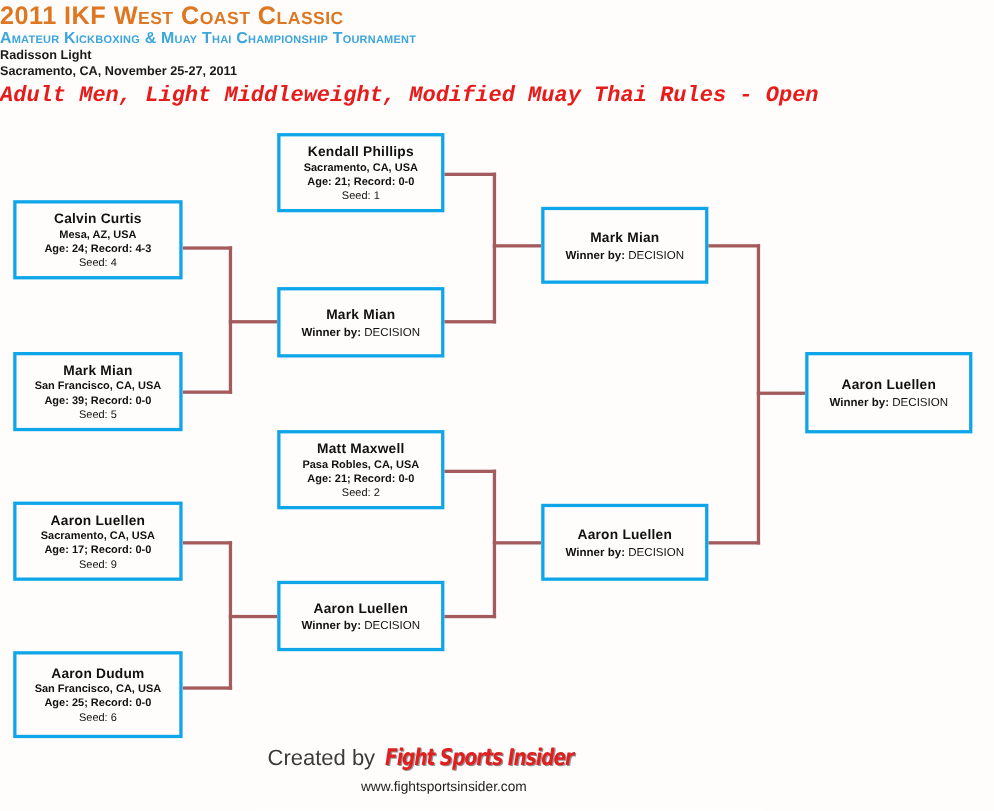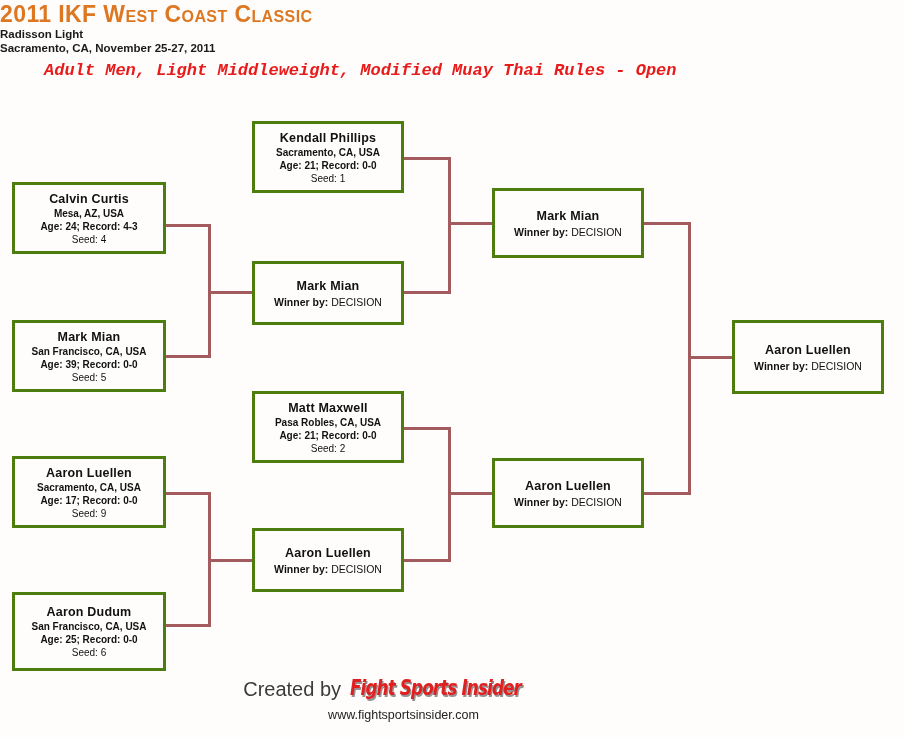--- a/index.html
+++ b/index.html
@@ -47,43 +47,42 @@
   }
   #venue-name, #venue-date {
     font-size: 11.5px;
     font-weight: bold;
     color: #1a1a1a;
     line-height: 14px;
     white-space: nowrap;
   }
   #division-line {
     font-family: "Liberation Mono", "DejaVu Sans Mono", monospace;
-    font-size: 17px;
+    font-size: 20px;
     font-weight: bold;
     font-style: italic;
     color: #E81B1B;
     line-height: 22px;
     margin-top: 5px;
     white-space: nowrap;
-    padding-left: 44px;
   }
 
   
   .conn-v, .conn-h {
     position: absolute;
     background: #A35B5E;
   }
   .conn-v { width: 3px; }
   .conn-h { height: 3px; }
 
   
   .box {
     position: absolute;
     box-sizing: border-box;
-    border: 3px solid #4d7c0f;
+    border: 3px solid #0ea5e9;
     background: #fffdfc;
     text-align: center;
     display: flex;
     flex-direction: column;
     align-items: center;
     justify-content: center;
   }
   .b-name {
     font-size: 12.5px;
     font-weight: bold;
@@ -166,20 +165,21 @@
     white-space: nowrap;
   }
 </style>
 </head>
 <body>
 
 <div id="page">
 
   <div id="header">
     <div id="title-main">2011 IKF West Coast Classic</div>
+    <div id="title-sub">Amateur Kickboxing &amp; Muay Thai Championship Tournament</div>
     <div id="venue-name">Radisson Light</div>
     <div id="venue-date">Sacramento, CA, November 25-27, 2011</div>
     <div id="division-line">Adult Men, Light Middleweight, Modified Muay Thai Rules - Open</div>
   </div>
 
   <div class="conn-h" style="left:166px; top:224px; width:45px;"></div>
   <div class="conn-h" style="left:166px; top:355px; width:45px;"></div>
   <div class="conn-v" style="left:208px; top:224px; height:134px;"></div>
   <div class="conn-h" style="left:208px; top:291px; width:44px;"></div>
 

